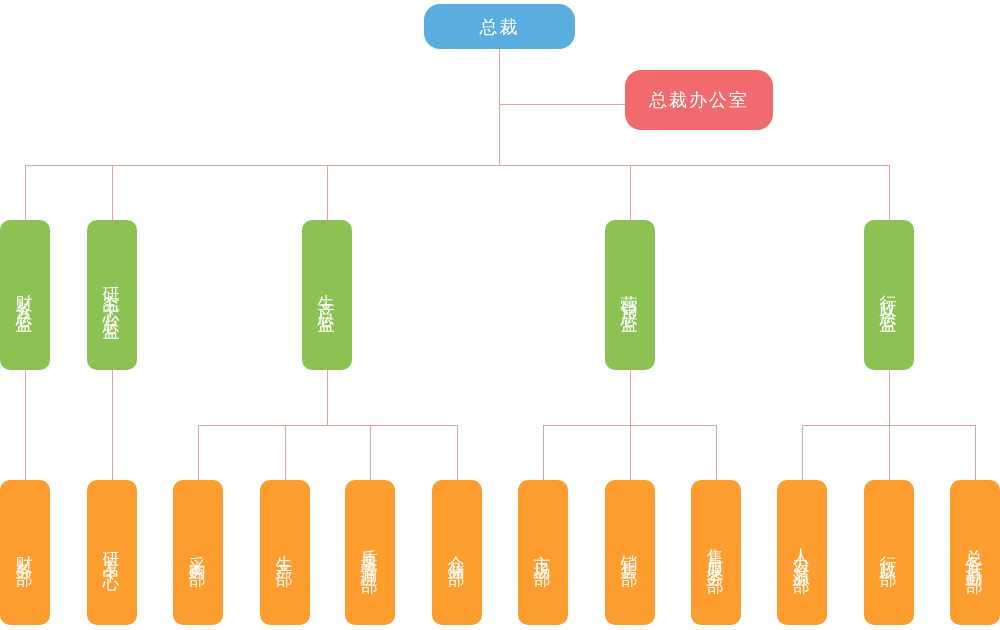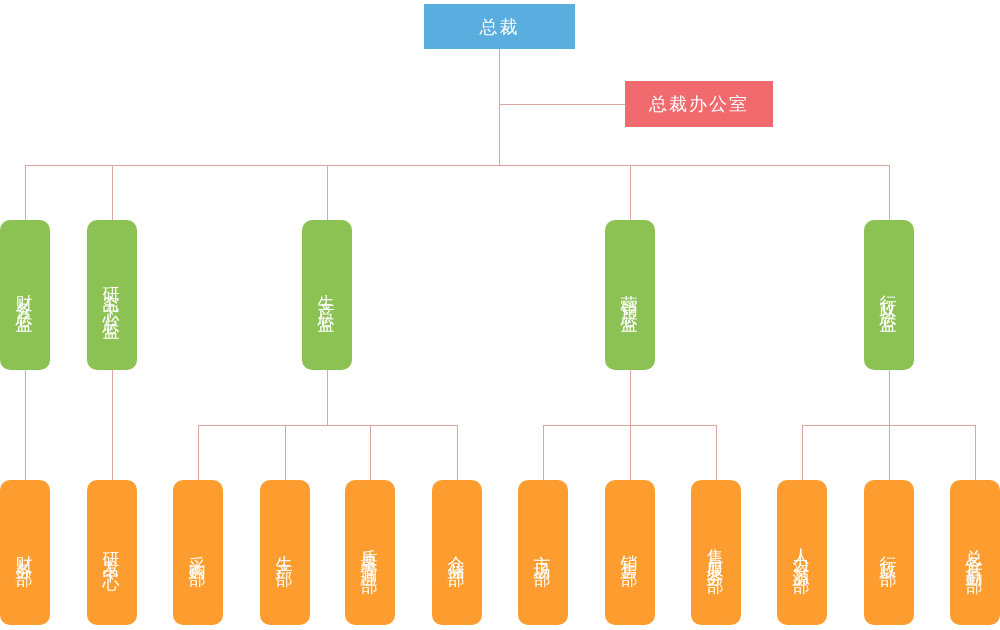--- a/index.html
+++ b/index.html
@@ -7,24 +7,24 @@
     position:relative;width:1000px;height:630px;background:#ffffff;overflow:hidden;
     font-family:"DejaVu Sans","Liberation Sans",sans-serif;
   }
   .wires{position:absolute;left:0;top:0;}
   .wires line{stroke:var(--c-connector,#DAA69E);stroke-width:1;}
   .node{
     position:absolute;display:flex;align-items:center;justify-content:center;
     color:var(--c-label,#fff);box-sizing:border-box;
   }
   .hnode{
-    height:45px;border-radius:0;font-size:18px;letter-spacing:2px;
+    height:45px;border-radius:16px;font-size:18px;letter-spacing:2px;
   }
   .root-node{left:424px;top:4px;width:151px;background:var(--c-root,#5AADDF);}
-  .office-node{left:625px;top:81px;width:148px;height:46px;background:var(--c-office,#F16A6D);}
+  .office-node{left:625px;top:70px;width:148px;height:60px;background:var(--c-office,#F16A6D);}
   .vnode{
     width:50px;border-radius:10px;font-size:17px;
     writing-mode:vertical-rl;text-orientation:upright;letter-spacing:7px;
   }
   .dir{top:220px;height:150px;background:var(--c-director,#8CC153);}
   .dept{top:480px;height:145px;background:var(--c-department,#FD9D2F);}
 </style>
 </head>
 <body>
 

